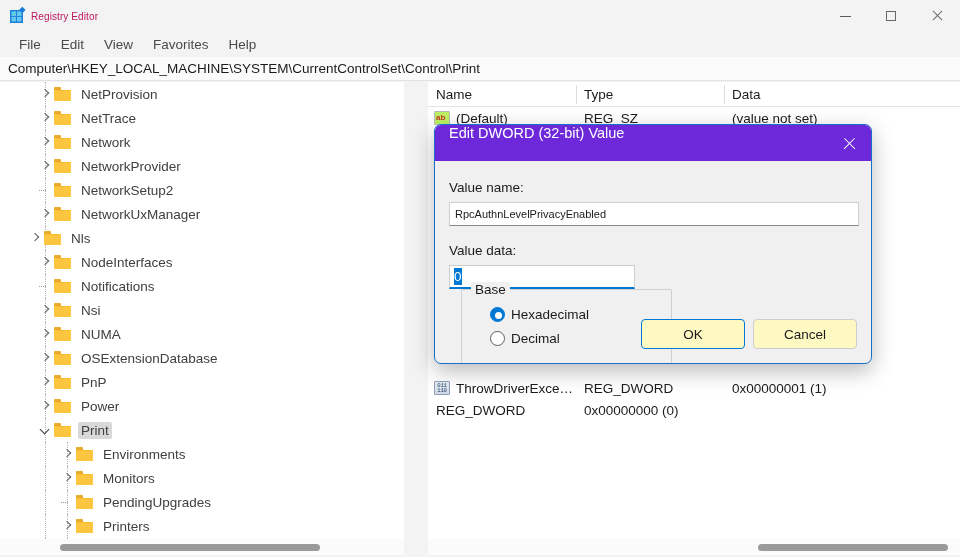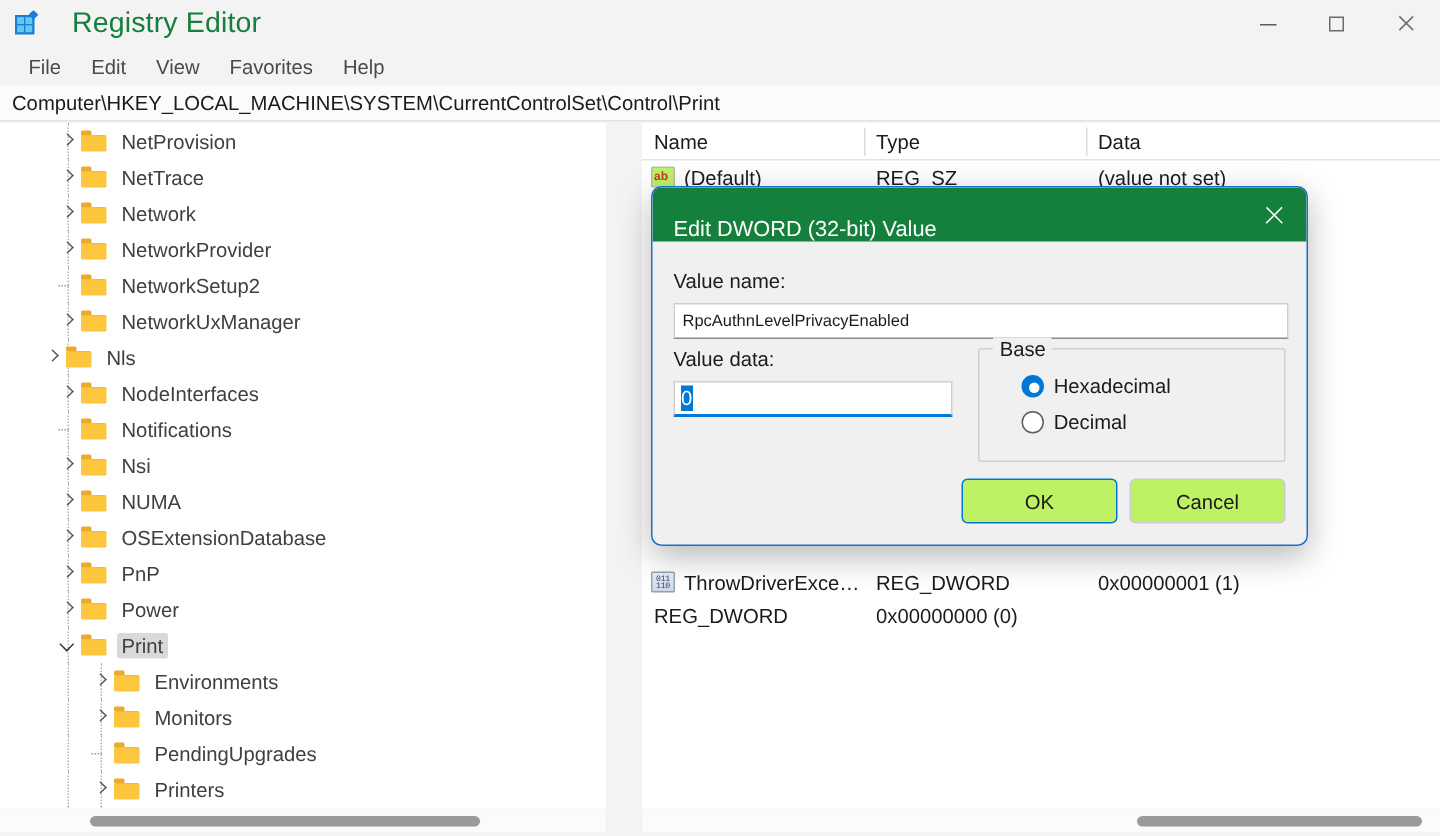--- a/index.html
+++ b/index.html
@@ -12,21 +12,21 @@
   }
   #app { position: relative; width: 960px; height: 557px; background: #f3f3f3; }
 
   
   .titlebar {
     position: absolute; left: 0; top: 0; width: 960px; height: 32px;
     background: #f3f3f3; display: flex; align-items: center;
   }
   .title-icon { margin-left: 9px; width: 18px; height: 18px; position: relative; }
   .title-text {
-    margin-left: 21px; font-size: 19px; color: #15803d;
+    margin-left: 4px; font-size: 10px; color: #be185d;
     letter-spacing: .1px;
   }
   .win-btns { position: absolute; right: 0; top: 0; height: 32px; display: flex; }
   .win-btn {
     width: 46px; height: 32px; display: flex; align-items: center; justify-content: center;
   }
   .glyph-min { width: 11px; height: 1px; background: #5c5c5c; }
   .glyph-max { width: 10px; height: 10px; border: 1px solid #6a6a6a; }
   .glyph-close { position: relative; width: 12px; height: 12px; }
   .glyph-close:before, .glyph-close:after {
@@ -172,21 +172,21 @@
   }
 
   
   .dialog {
     position: absolute; left: 434px; top: 124px; width: 438px; height: 240px;
     background: #f0f0f0; border: 1px solid #1670c9; border-radius: 7px;
     box-shadow: 0 7px 22px rgba(0,0,0,.28);
     overflow: hidden;
   }
   .dlg-title {
-    height: 36px; background: #15803d; display: flex; align-items: flex-end;
+    height: 36px; background: #6d28d9; display: flex; align-items: flex-start;
     color: #ffffff; font-size: 14.5px; padding-left: 14px;
   }
   .dlg-close {
     position: absolute; right: 0; top: 0; width: 44px; height: 36px;
     display: flex; align-items: center; justify-content: center;
   }
   .dlg-close .x { position: relative; width: 13px; height: 13px; }
   .dlg-close .x:before, .dlg-close .x:after {
     content: ""; position: absolute; left: -1px; top: 6px; width: 15px; height: 1.4px;
     background: #ffffff;
@@ -197,21 +197,21 @@
   .dlg-body { padding: 19px 14px 0 14px; position: relative; height: 203px; }
   .dlg-label { font-size: 13.5px; color: #1b1b1b; margin-bottom: 7px; }
 
   .dlg-input {
     width: 410px; height: 24px; background: #ffffff;
     border: 1px solid #cfcfcf; border-bottom: 1px solid #8a8a8a;
     font-size: 11px; color: #1b1b1b; padding: 0 5px; line-height: 22px;
     outline: none; font-family: "Liberation Sans", sans-serif;
   }
 
-  .row2 { display: flex; margin-top: 6px; }
+  .row2 { display: flex; margin-top: 17px; flex-direction: column; }
   .vd-col { width: 198px; }
   .vd-input {
     width: 186px; height: 24px; background: #ffffff;
     border: 1px solid #cfcfcf; border-bottom: 2px solid #0078d4;
     font-size: 13.5px; padding: 0 4px; line-height: 21px;
     outline: none; font-family: "Liberation Sans", sans-serif;
   }
   .vd-input .selected-text {
     background: #0078d4; color: #ffffff; padding: 1px 0px;
   }
@@ -234,21 +234,21 @@
     content: ""; position: absolute; left: 4px; top: 4px; width: 7px; height: 7px;
     border-radius: 50%; background: #ffffff;
   }
   .radio-label { font-size: 13.5px; color: #1b1b1b; }
 
   .dlg-buttons {
     position: absolute; right: 14px; bottom: 15px; display: flex;
   }
   .btn {
     width: 104px; height: 30px; font-size: 13.5px; color: #1b1b1b;
-    background: #bef264; border: 1px solid #cdcdcd; border-radius: 4px;
+    background: #fef9c3; border: 1px solid #cdcdcd; border-radius: 4px;
     display: flex; align-items: center; justify-content: center;
     font-family: "Liberation Sans", sans-serif; cursor: default;
   }
   .btn.default { border: 1.6px solid #0078d4; }
   .btn + .btn { margin-left: 8px; }
 </style>
 </head>
 <body>
 
 <div id="app">

